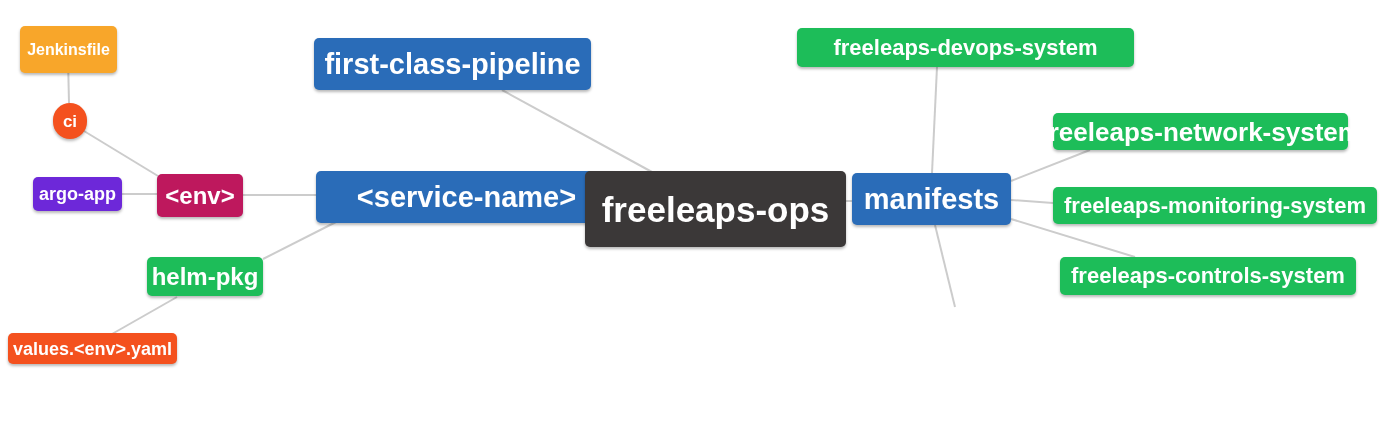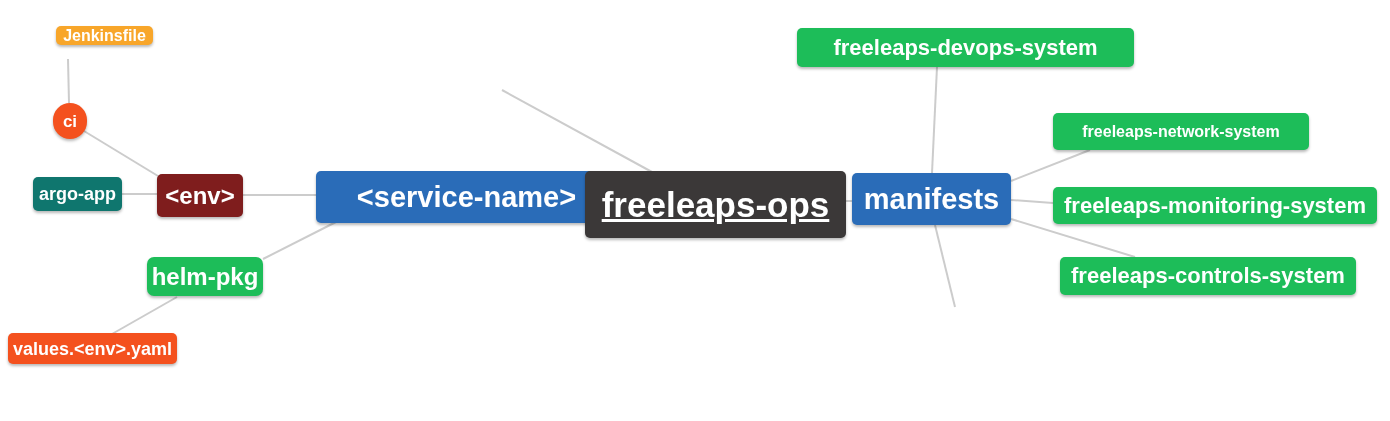--- a/index.html
+++ b/index.html
@@ -38,27 +38,28 @@
     <line x1="502" y1="90" x2="652" y2="172" stroke-width="2" stroke="#cccccc"></line>
     <line x1="567" y1="197" x2="585" y2="200" stroke-width="2" stroke="#cccccc"></line>
     <line x1="846" y1="201" x2="852" y2="201" stroke-width="2" stroke="#cccccc"></line>
     <line x1="932" y1="173" x2="937" y2="67" stroke-width="2" stroke="#cccccc"></line>
     <line x1="1011" y1="181" x2="1090" y2="150" stroke-width="2" stroke="#cccccc"></line>
     <line x1="1011" y1="200" x2="1053" y2="203" stroke-width="2" stroke="#cccccc"></line>
     <line x1="1011" y1="219" x2="1135" y2="257" stroke-width="2" stroke="#cccccc"></line>
     <line x1="935" y1="225" x2="955" y2="307" stroke-width="2" stroke="#cccccc"></line>
   </svg>
 
-  <div class="node" style="left: 20px; top: 26px; width: 97px; height: 19px; font-size: 16px; background: rgb(248, 166, 42); margin-left: 36px;">Jenkinsfile</div>
+  <div class="node" style="left: 20px; top: 26px; width: 97px; height: 47px; font-size: 16px; background: rgb(248, 166, 42);">Jenkinsfile</div>
   <div class="node" style="left: 53px; top: 103px; width: 34px; height: 36px; font-size: 17px; background: rgb(244, 81, 30); border-radius: 17px;">ci</div>
-  <div class="node" style="left: 33px; top: 177px; width: 89px; height: 34px; font-size: 18px; background: #0f766e;">argo-app</div>
-  <div class="node" style="left: 157px; top: 174px; width: 86px; height: 43px; font-size: 24px; background: #7f1d1d;">&lt;env&gt;</div>
-  <div class="node" style="left: 147px; top: 257px; width: 116px; height: 39px; font-size: 24px; background: rgb(29, 189, 89); border-radius: 7px;">helm-pkg</div>
+  <div class="node" style="left: 33px; top: 177px; width: 89px; height: 34px; font-size: 18px; background: #6d28d9;">argo-app</div>
+  <div class="node" style="left: 157px; top: 174px; width: 86px; height: 43px; font-size: 24px; background: #be185d;">&lt;env&gt;</div>
+  <div class="node" style="left: 147px; top: 257px; width: 116px; height: 39px; font-size: 24px; background: rgb(29, 189, 89);">helm-pkg</div>
   <div class="node" style="left: 8px; top: 333px; width: 169px; height: 31px; font-size: 18px; background: rgb(244, 81, 30);">values.&lt;env&gt;.yaml</div>
+  <div class="node" style="left: 314px; top: 38px; width: 277px; height: 52px; font-size: 29px; background: rgb(42, 108, 184);">first-class-pipeline</div>
   <div class="node" style="left: 316px; top: 171px; width: 301px; height: 52px; font-size: 29px; background: rgb(42, 108, 184);">&lt;service-name&gt;</div>
-  <div class="node" style="left: 585px; top: 171px; width: 261px; height: 67px; font-size: 35px; background: rgb(59, 56, 56); text-decoration: underline;">freeleaps-ops</div>
+  <div class="node" style="left: 585px; top: 171px; width: 261px; height: 76px; font-size: 35px; background: rgb(59, 56, 56);">freeleaps-ops</div>
   <div class="node" style="left: 852px; top: 173px; width: 159px; height: 52px; font-size: 29px; background: rgb(42, 108, 184);">manifests</div>
   <div class="node" style="left: 797px; top: 28px; width: 337px; height: 39px; font-size: 22px; background: rgb(29, 189, 89);">freeleaps-devops-system</div>
-  <div class="node" style="left: 1053px; top: 113px; width: 256px; height: 37px; font-size: 16px; background: rgb(29, 189, 89);">freeleaps-network-system</div>
+  <div class="node" style="left: 1053px; top: 113px; width: 295px; height: 37px; font-size: 26px; background: rgb(29, 189, 89);">freeleaps-network-system</div>
   <div class="node" style="left: 1053px; top: 187px; width: 324px; height: 37px; font-size: 22px; background: rgb(29, 189, 89);">freeleaps-monitoring-system</div>
   <div class="node" style="left: 1060px; top: 257px; width: 296px; height: 38px; font-size: 22px; background: rgb(29, 189, 89);">freeleaps-controls-system</div>
 
 </div>
 
 </body></html>

